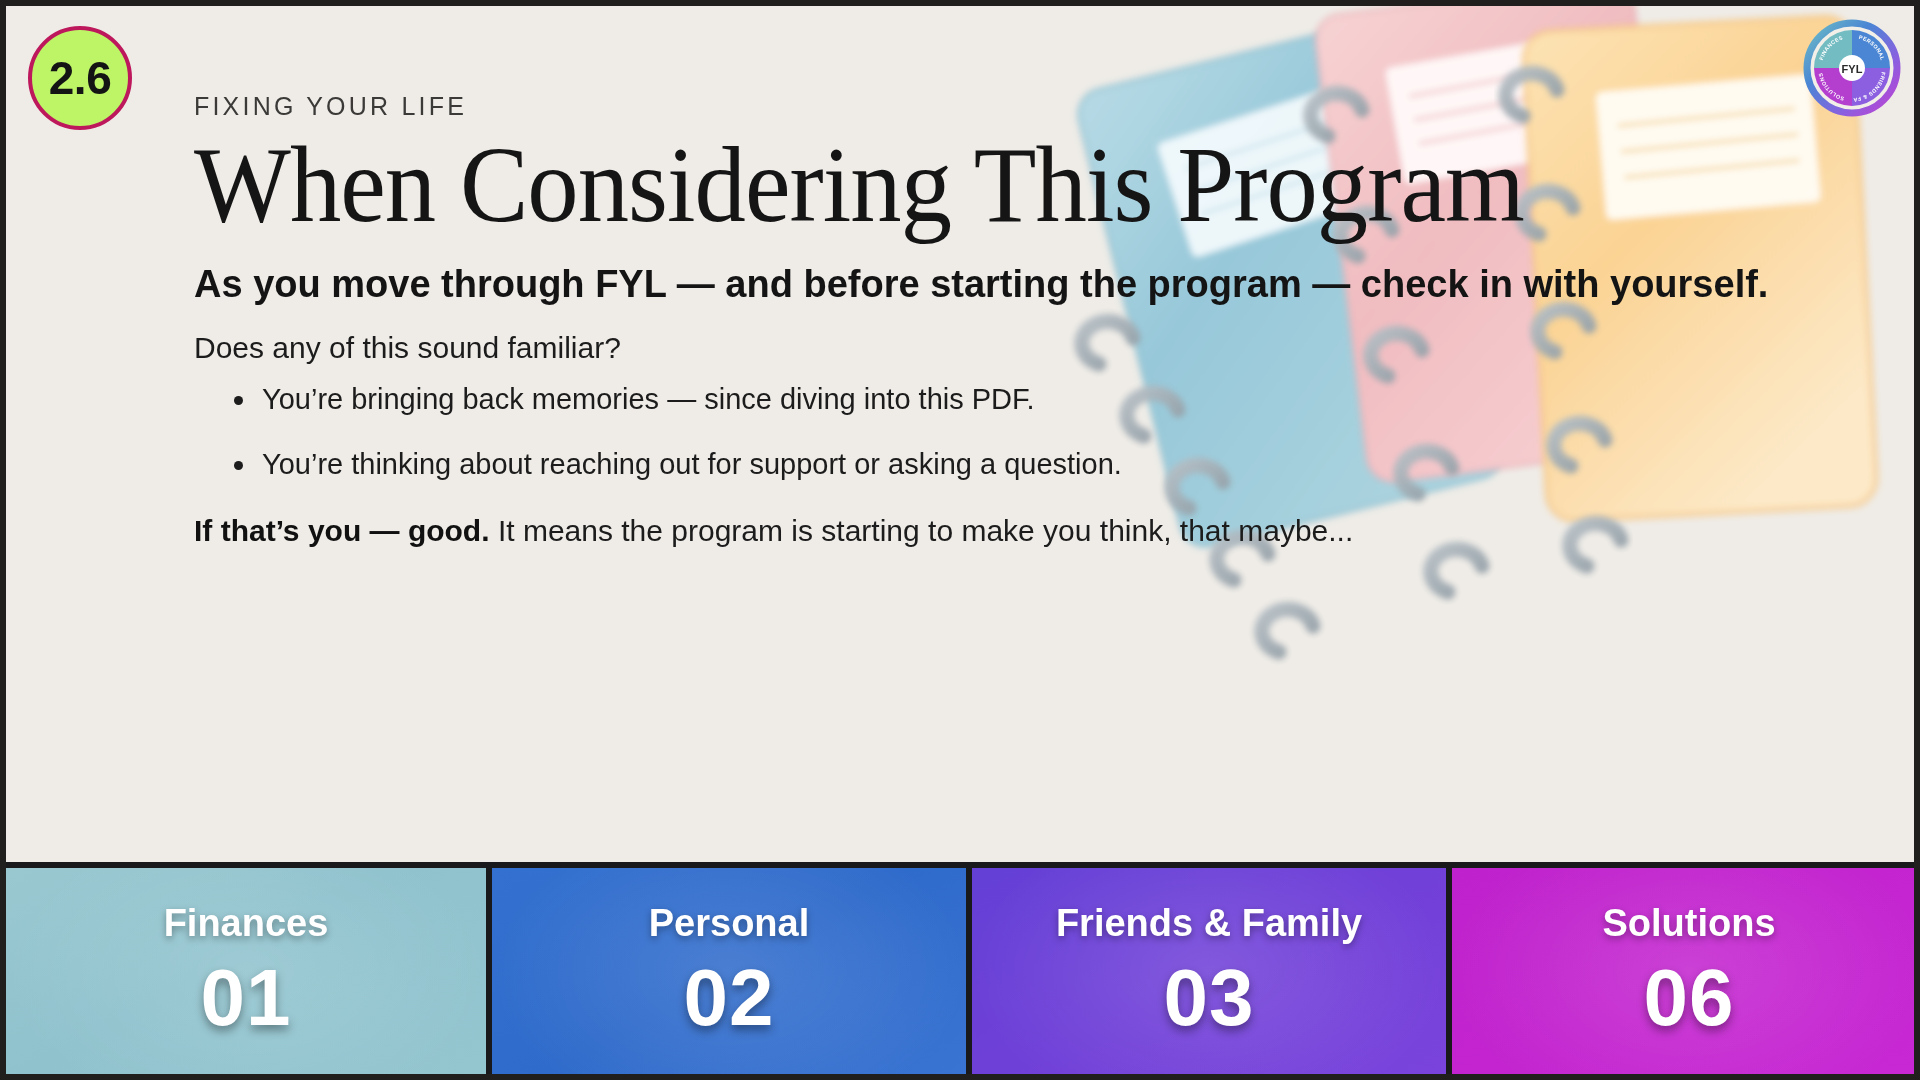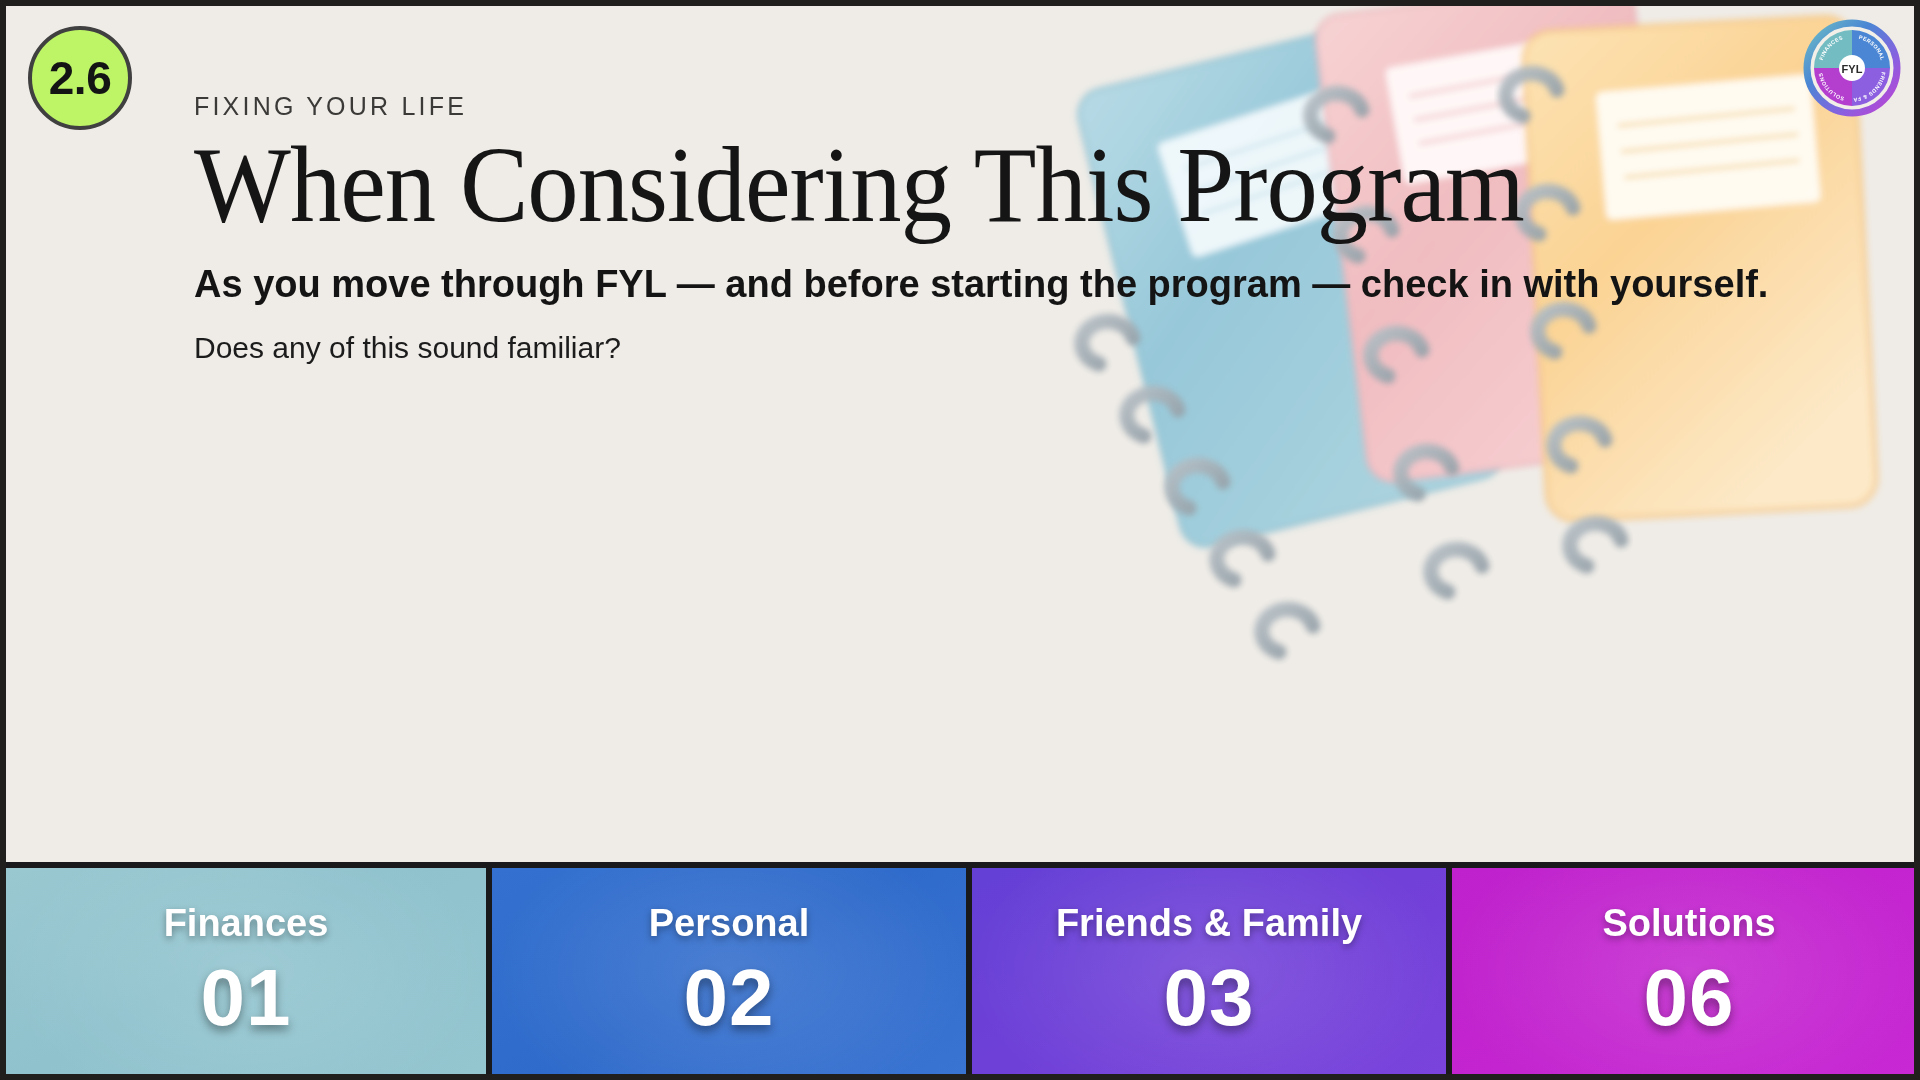--- a/index.html
+++ b/index.html
@@ -45,21 +45,21 @@
 
   
   .lesson-badge {
     position: absolute;
     left: 22px;
     top: 20px;
     width: 104px;
     height: 104px;
     border-radius: 50%;
     background: #bdf567;
-    border: 4px solid #404040;
+    border: 4px solid #be185d;
     display: flex;
     align-items: center;
     justify-content: center;
     z-index: 30;
   }
   .lesson-badge span {
     font-family: "Liberation Sans", sans-serif;
     font-size: 46px;
     font-weight: 700;
     color: #141414;
@@ -353,21 +353,24 @@
         </g>
       </svg>
     </div>
 
     <div class="text-block">
       <div class="eyebrow">FIXING YOUR LIFE</div>
       <h1 class="headline">When Considering This Program</h1>
       <p class="lead">As you move through FYL — and before starting the program — check in with yourself.</p>
       <p class="subline">Does any of this sound familiar?</p>
       <ul class="bullets">
+        <li>You’re bringing back memories — since diving into this PDF.</li>
+        <li>You’re thinking about reaching out for support or asking a question.</li>
       </ul>
+      <p class="closing"><b>If that’s you — good.</b><span> It means the program is starting to make you think, that maybe...</span></p>
     </div>
   </div>
 
   <nav class="bottom-nav">
 
     <div class="nav-tile tile-finances">
       <div class="glow"></div>
       <div class="nav-label">Finances</div>
       <div class="nav-number">01</div>
     </div>

